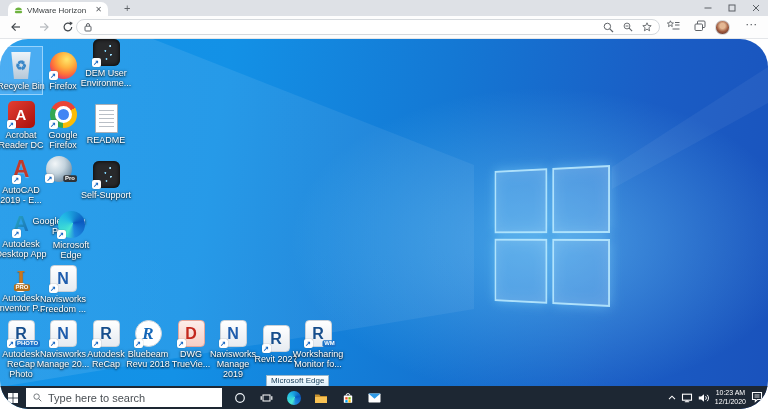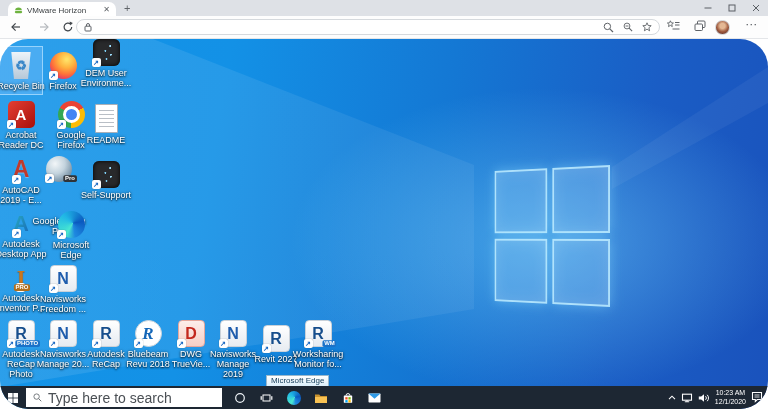--- a/index.html
+++ b/index.html
@@ -1,20 +1,20 @@
 <!DOCTYPE html>
 <html><head>
 <meta charset="utf-8">
 <style>
   html,body{margin:0;padding:0;background:#2b2b2b;font-family:"Liberation Sans",sans-serif;}
   .screen{position:relative;width:768px;height:409px;overflow:hidden;background:#fff;}
 
   
   .tabstrip{position:absolute;top:0;left:0;width:768px;height:16px;background:#dee1e6;}
-  .tab{position:absolute;left:8px;top:2px;width:108px;height:14px;background:#fff;
+  .tab{position:absolute;left:8px;top:2px;width:100px;height:14px;background:#fff;
        border-radius:7px 7px 0 0;display:flex;align-items:center;gap:4px;padding:8px 6px;box-sizing:border-box;}
   .tab-title{flex:1;font-size:8px;color:#3c4043;white-space:nowrap;overflow:hidden;}
   .tab-close{font-size:8px;color:#5f6368;line-height:8px;}
   .tab-close::before{content:"✕";}
   .newtab{position:absolute;left:124px;top:2px;font-size:11px;color:#5f6368;}
   .newtab::before{content:"+";}
   .win-controls{position:absolute;right:0;top:0;height:16px;display:flex;}
   .win-btn{width:24px;height:16px;display:flex;align-items:center;justify-content:center;}
 
   .toolbar{position:absolute;top:16px;left:0;width:768px;height:23px;background:#fdfdfd;border-bottom:1px solid #e4e6e9;box-sizing:border-box;}
@@ -100,21 +100,21 @@
   .edge-tooltip{position:absolute;left:266px;top:336px;height:11px;padding:0 4px;
       background:linear-gradient(#ffffff,#d8edfa);border:1px solid #9ab8cc;
       font-size:8px;line-height:10px;color:#17405c;white-space:nowrap;}
 
   
   .taskbar{position:absolute;left:0;bottom:0;width:768px;height:23px;background:#1d2733;display:flex;align-items:center;}
   .tb-btn{height:23px;display:flex;align-items:center;justify-content:center;}
   .start{width:26px;}
   .searchbox{width:196px;height:19px;background:#fff;display:flex;align-items:center;gap:6px;
       padding:0 7px;box-sizing:border-box;}
-  .searchbox span{font-size:14px;color:#4a4f54;white-space:nowrap;}
+  .searchbox span{font-size:11px;color:#4a4f54;white-space:nowrap;}
   .tb-app{width:27px;}
   .edge-mini{width:14px;height:14px;border-radius:50%;
       background:conic-gradient(from 210deg at 55% 45%,#49e8d0,#20b7e6 100deg,#0a59c0 230deg,#1e88e0 320deg,#49e8d0 360deg);}
   .tray{margin-left:auto;display:flex;align-items:center;gap:5px;padding-right:5px;}
   .clock{font-size:7px;line-height:1.2;color:#fff;text-align:center;}
   .ac-wrap{position:relative;}
   .badge4{position:absolute;right:-4px;bottom:-2px;width:8px;height:8px;border-radius:50%;background:#5a6673;
       color:#fff;font-size:6px;line-height:8px;text-align:center;}
 </style>
 </head>
@@ -250,21 +250,21 @@
     <div class="icon-art">
       <span class="tile k-acrobat">A</span>
       <span class="arrow"></span>
 
     </div>
     <div class="icon-label">
       <div class="lbl-line">Acrobat</div>
             <div class="lbl-line">Reader DC</div>
     </div>
   </div>
-        <div class="icon-cell" style="left: 50px; top: 62px;">
+        <div class="icon-cell" style="left: 42px; top: 62px;">
     <div class="icon-art">
       <span class="tile k-chrome"></span>
       <span class="arrow"></span>
 
     </div>
     <div class="icon-label">
       <div class="lbl-line">Google</div>
             <div class="lbl-line">Firefox</div>
     </div>
   </div>

